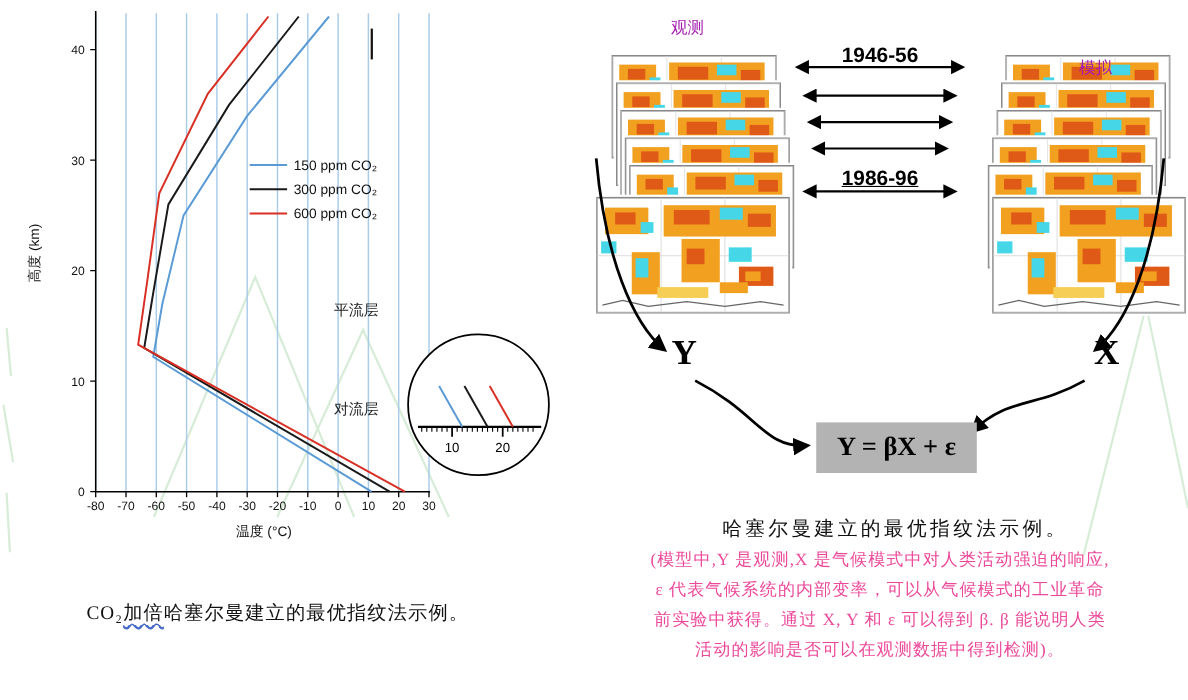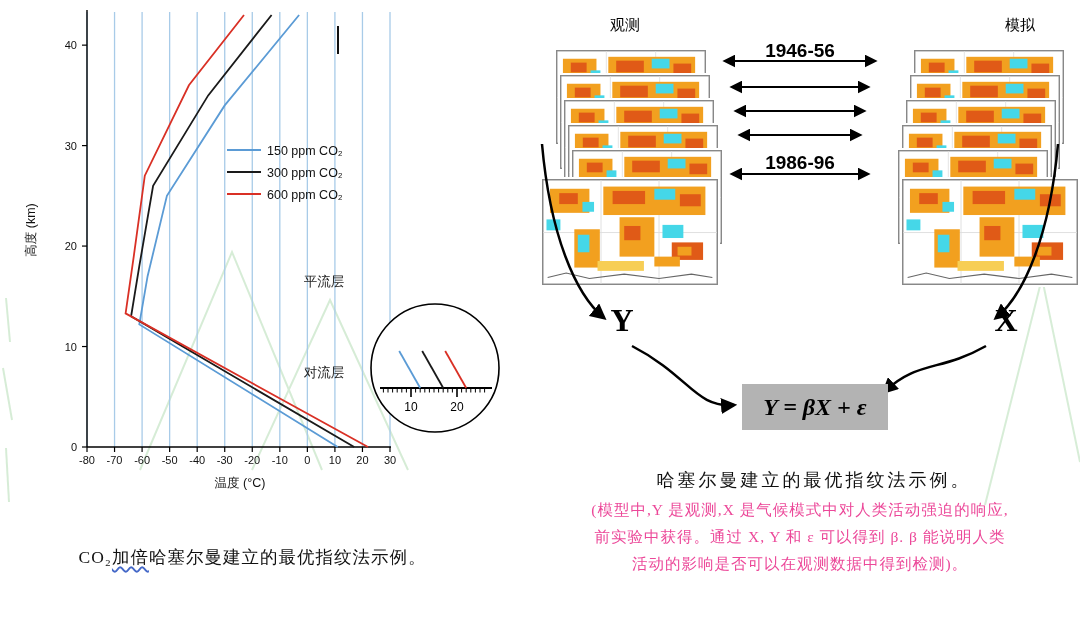--- a/index.html
+++ b/index.html
@@ -16,34 +16,34 @@
   .wavy{text-decoration-line:underline;text-decoration-style:wavy;text-decoration-color:#4468c8;
         text-decoration-thickness:1.5px;text-underline-offset:3px;margin-top:41px;}
   
   #right-figure{position:absolute;left:520px;top:4px;width:560px;height:632px;z-index:1;}
   .map-stack{position:absolute;width:210px;height:245px;top:46px;z-index:1;}
   #left-map-stack{left:20px;}
   #right-map-stack{left:350px;}
   .map-layer{position:absolute;border:1px solid #888;box-shadow:0 0 0 2px #fff;background:#fff;}
   #arrows{position:absolute;left:0;top:0;z-index:2;}
   .col-label{position:absolute;top:12px;width:60px;text-align:center;font-size:15px;
-             font-family:Liberation Mono, monospace;color:#000000;z-index:3;}
+             font-family:Liberation Mono, monospace;color:#a21caf;z-index:3;}
   #obs-label{left:75px;}
-  #sim-label{left:470px;}
+  #sim-label{left:446px;margin-top:36px;}
   .period{position:absolute;width:100px;left:230px;text-align:center;font-weight:bold;
           font-size:19px;color:#000;z-index:3;}
   #period-top{top:36px;}
-  #period-bottom{top:148px;}
+  #period-bottom{top:148px;text-decoration:underline;}
   .big-letter{position:absolute;width:44px;top:298px;text-align:center;z-index:2;
               font-family:"Liberation Serif",serif;font-weight:bold;font-size:32px;color:#000;}
   #letter-y{left:80px;}
   #letter-x{left:464px;}
   .equation-box{position:absolute;left:222px;top:380px;width:146px;height:46px;background:#b3b3b3;
                 display:flex;align-items:center;justify-content:center;z-index:2;}
-  .equation-box span{font-family:"Liberation Serif",serif;font-weight:bold;font-size:24px;color:#000;font-style:italic;}
+  .equation-box span{font-family:"Liberation Serif",serif;font-weight:bold;font-size:24px;color:#000;}
   .caption-r{position:absolute;top:464px;left:14px;width:560px;text-align:center;
              font-family:Liberation Serif, serif;font-size:18px;letter-spacing:3px;color:#111;}
   .description{position:absolute;top:492px;left:0;width:560px;text-align:center;
                font-family:"Liberation Serif",serif;font-size:15.5px;line-height:27px;
                letter-spacing:1px;color:#ec4899;}
 </style>
 </head>
 <body>
 
 <div id="canvas">
@@ -519,17 +519,18 @@
     <div class="big-letter" id="letter-x">X</div>
 
     <div class="equation-box">
       <span>Y = βX + ε</span>
     </div>
 
     <div class="caption-r">哈塞尔曼建立的最优指纹法示例。</div>
 
     <div class="description">
       <div class="desc-line">(模型中,Y 是观测,X 是气候模式中对人类活动强迫的响应,</div>
+      <div class="desc-line">ε 代表气候系统的内部变率，可以从气候模式的工业革命</div>
       <div class="desc-line">前实验中获得。通过 X, Y 和 ε 可以得到 β. β 能说明人类</div>
       <div class="desc-line">活动的影响是否可以在观测数据中得到检测)。</div>
     </div>
   </div>
 </div>
 
 </body></html>

